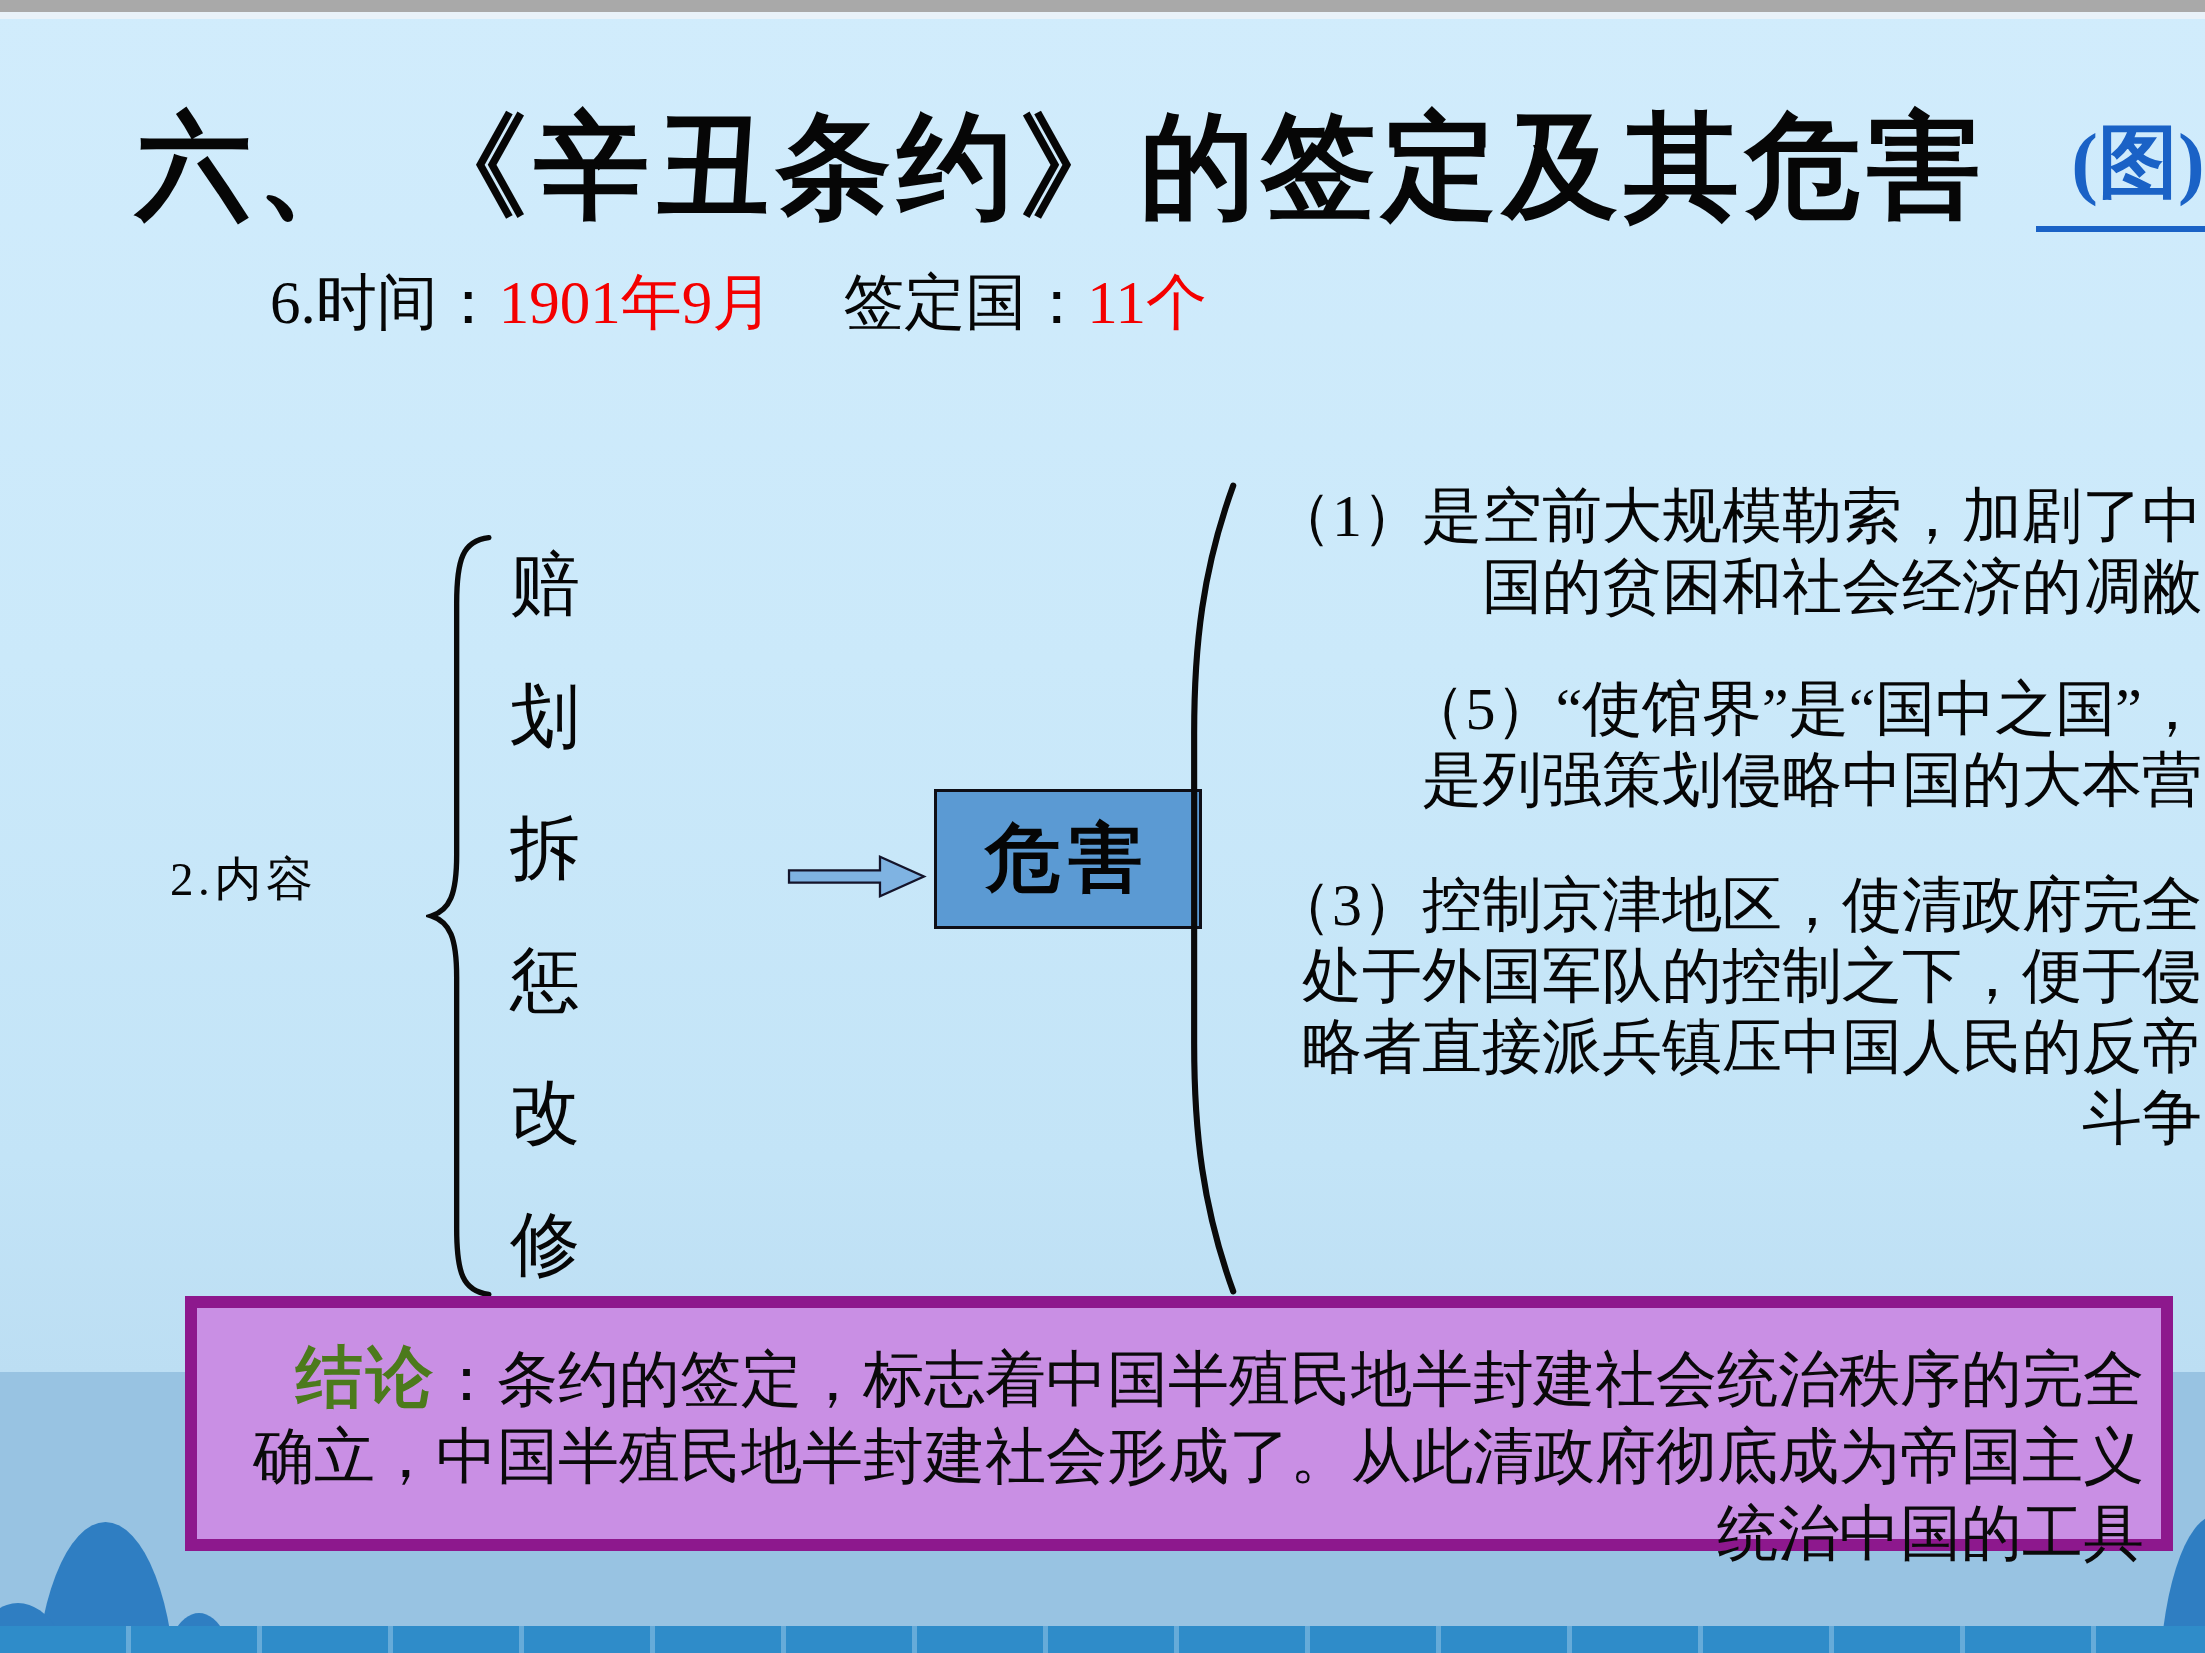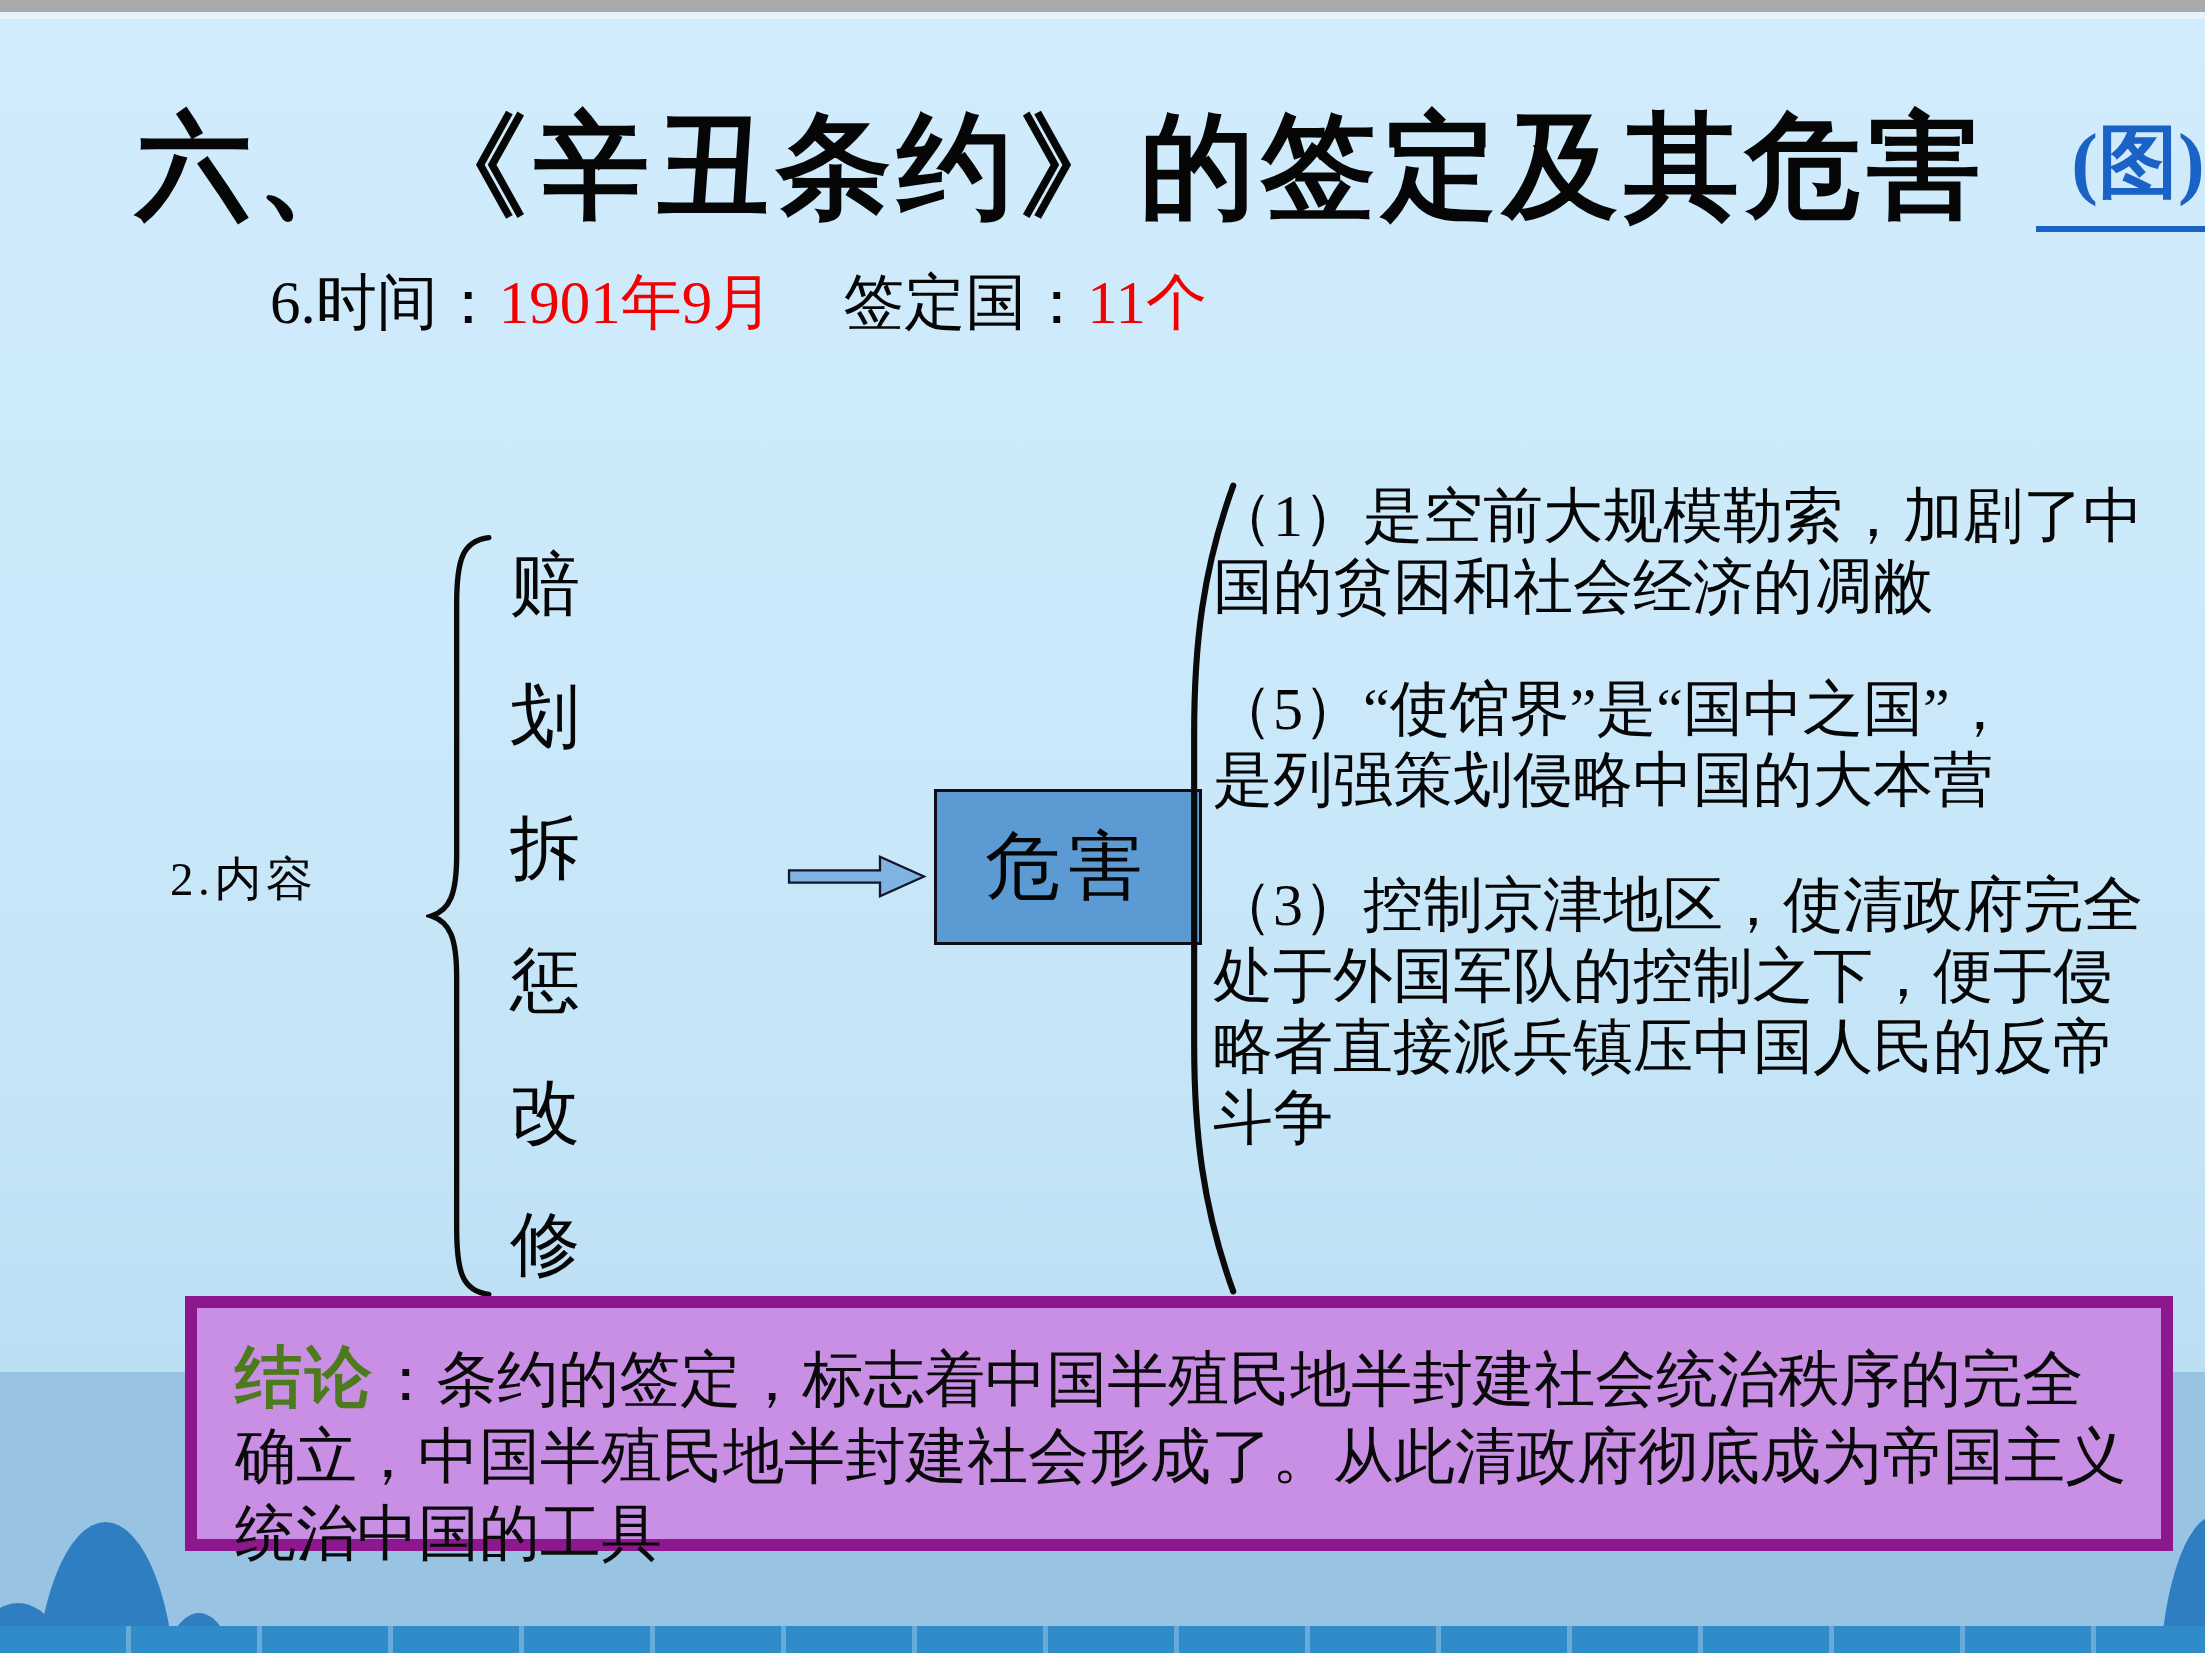--- a/index.html
+++ b/index.html
@@ -4,20 +4,21 @@
 <style>
   html,body{margin:0;padding:0;}
   body{
     width:2205px;height:1654px;position:relative;overflow:hidden;
     font-family:"Liberation Serif","DejaVu Serif",serif;
     background:#c9e7f9;
   }
   .slide{
     position:absolute;inset:0;
     background:linear-gradient(180deg,#d1ecfc 0%,#cbe9fa 40%,#c3e4f7 70%,#bcdef3 83%);
+    text-align:right;
   }
   
   .top-bar{position:absolute;left:0;top:0;width:2205px;height:12.3px;background:#a9a9a9;}
   .top-bar2{position:absolute;left:0;top:12.3px;width:2205px;height:6.9px;background:#e9f2f9;}
 
   
   .bottom-band{position:absolute;left:0;top:1372px;width:2205px;height:282px;background:#98c3e2;}
   .arch{position:absolute;background:#2f7ec2;border-radius:52% 52% 0 0 / 62% 62% 0 0;}
   .arch-1{left:35px;top:1522px;width:141px;height:306px;}
   .arch-2{left:-40px;top:1603px;width:116px;height:168px;}
@@ -52,24 +53,24 @@
   .content-items{
     position:absolute;left:499px;top:538px;width:92px;height:754px;
     display:flex;flex-direction:column;justify-content:space-between;align-items:center;
     font-size:70px;color:#060606;
   }
   
   .arrow-svg{position:absolute;left:787px;top:853px;}
 
   
   .harm-box{
-    position:absolute;left:934px;top:789px;width:268px;height:156px;
+    position:absolute;left:934px;top:789px;width:268px;height:140px;
     background:#5b9ad3;border:3.8px solid #0e0e16;box-sizing:border-box;
     display:flex;align-items:center;justify-content:center;
-    font-size:75px;font-weight:400;color:#050505;letter-spacing:7.7px;
+    font-size:75px;font-weight:700;color:#050505;letter-spacing:7.7px;
   }
   .right-brace{position:absolute;left:1184px;top:481px;}
 
   
   .harm-item{
     position:absolute;left:1213px;width:989px;
     font-size:60px;line-height:71px;color:#060606;white-space:pre-line;
   }
   .hi-0{top:481px;}
   .hi-1{top:674px;}

